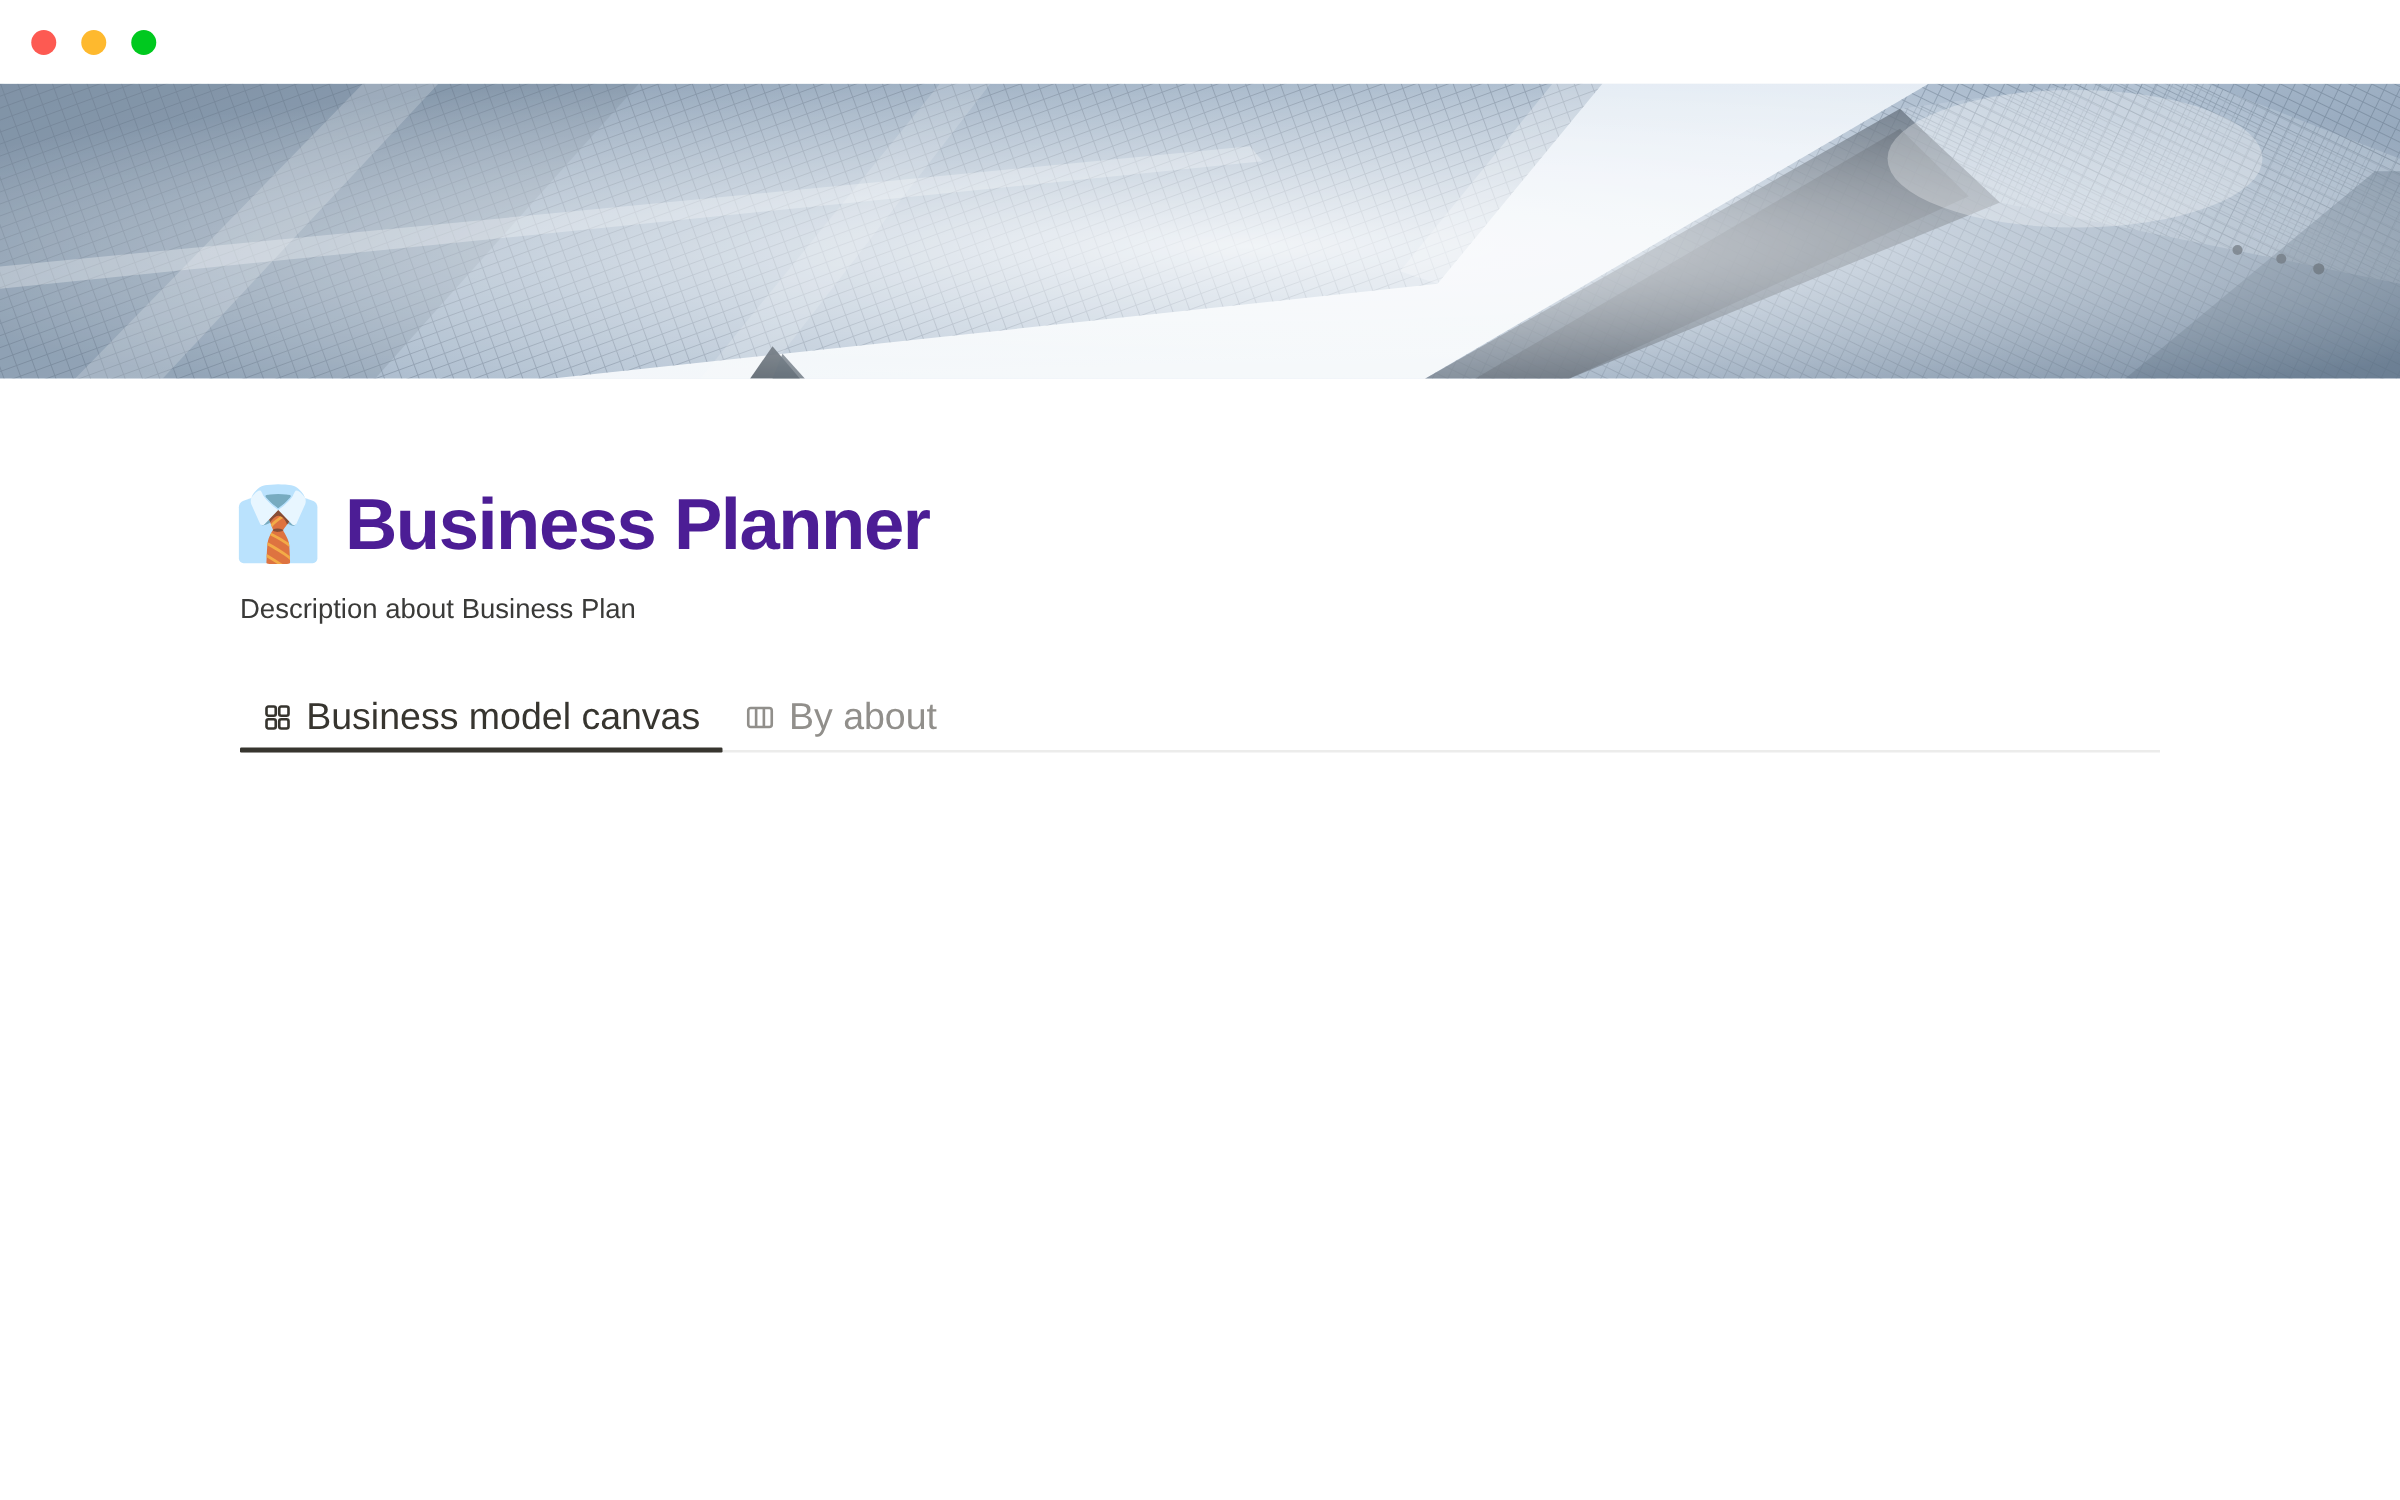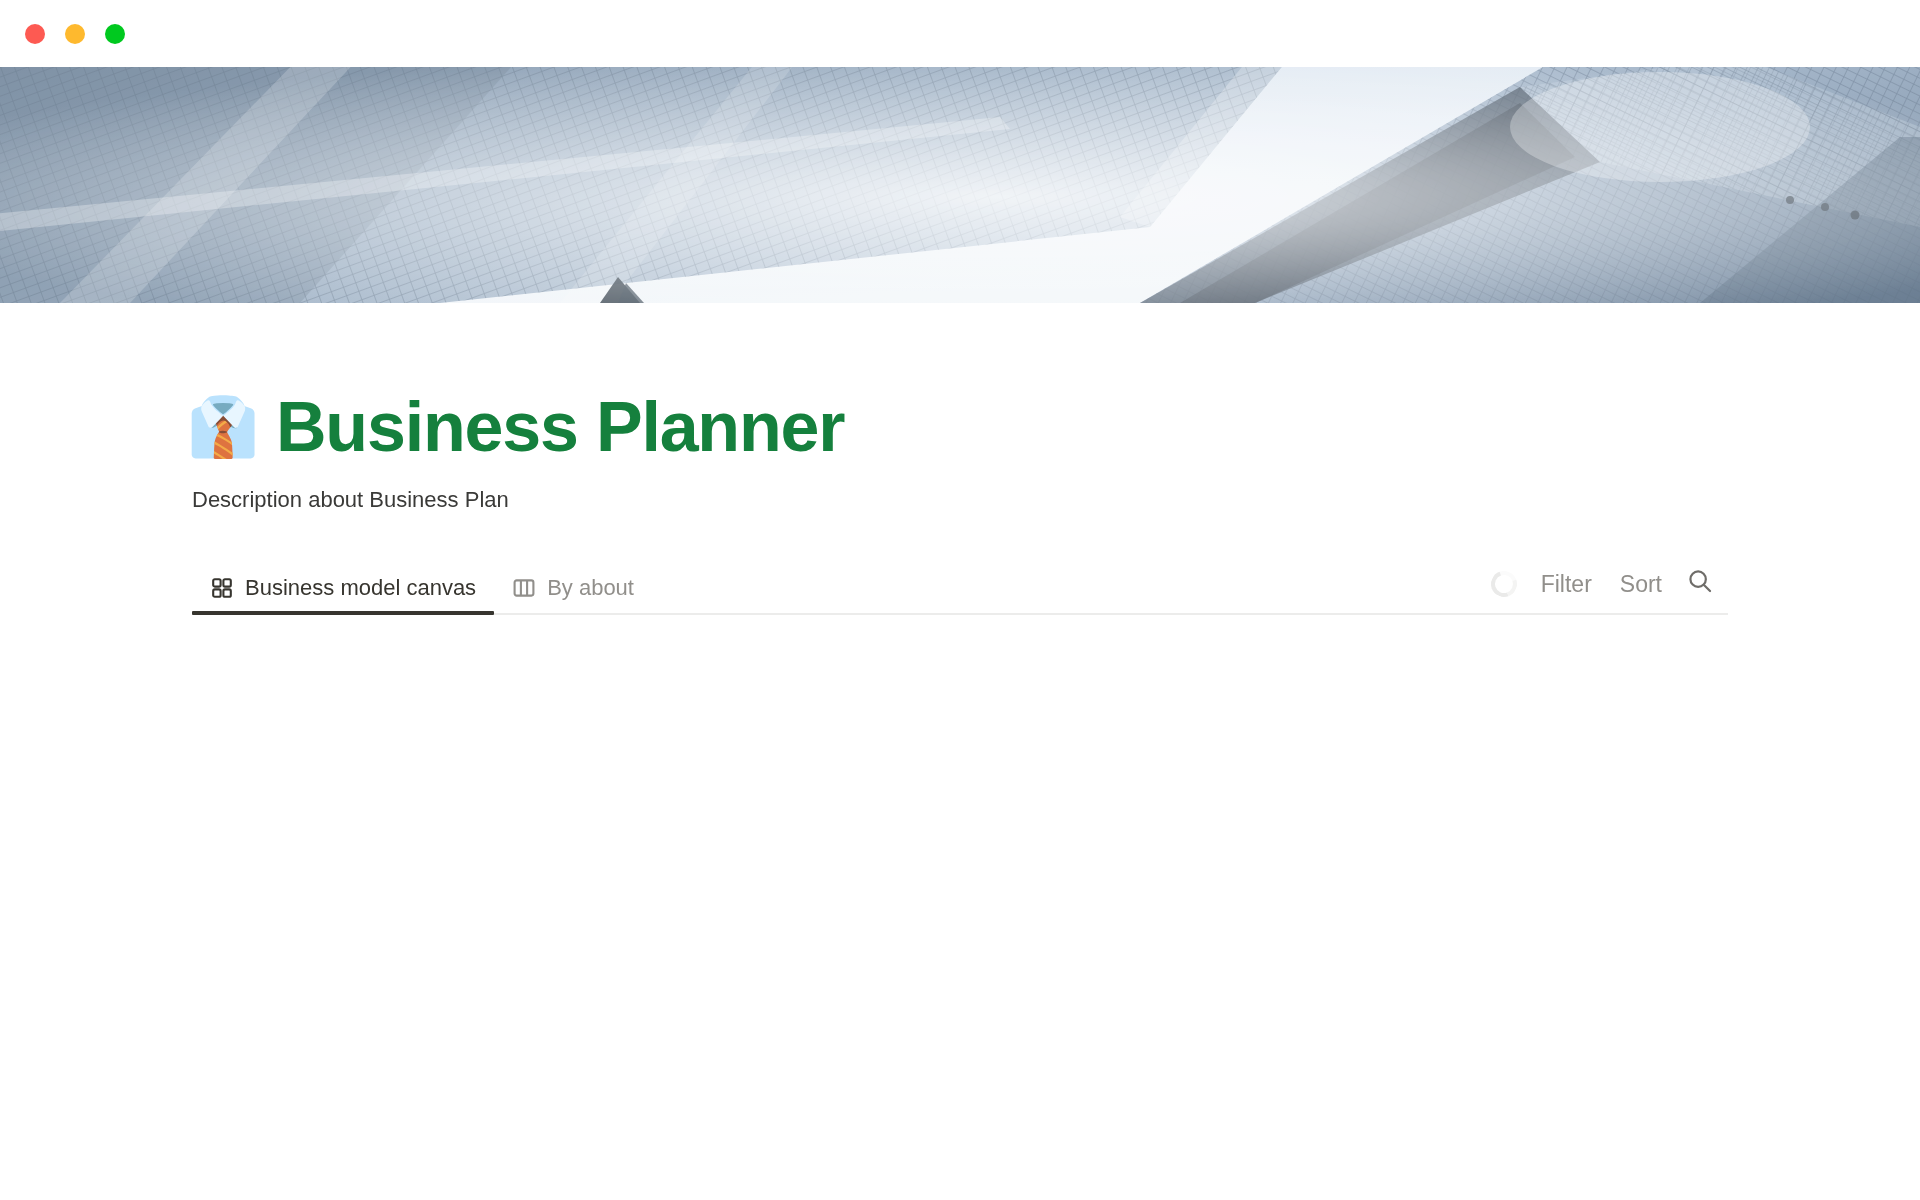--- a/index.html
+++ b/index.html
@@ -83,23 +83,23 @@
     font-size:58px;
     line-height:1;
     width:62px;
     height:62px;
     display:flex;
     align-items:center;
     justify-content:center;
     flex:0 0 auto;
   }
   .page-title {
-    font-size:70px;
+    font-size:58px;
     font-weight:bold;
-    color:#15803d;
+    color:#4c1d95;
     letter-spacing:-1.2px;
     line-height:1.12;
     white-space:nowrap;
   }
 
   .page-description {
     margin-top:19px;
     font-size:22px;
     color:#3a3a38;
     line-height:1.4;
@@ -131,21 +131,21 @@
     z-index:2;
   }
   .view-tab {
     display:flex;
     align-items:center;
     gap:11px;
     height:55px;
     padding:0 18px 0 18px;
     cursor:pointer;
     position:relative;
-    font-size:22px;
+    font-size:30px;
     color:#918f8b;
     white-space:nowrap;
   }
   .view-tab .tab-label { line-height:1; }
   .view-tab.active { color:#37352f; }
   .view-tab.active::after {
     content:"";
     position:absolute;
     left:0; right:0;
     bottom:0;
@@ -327,40 +327,20 @@
               <svg width="24" height="24" viewBox="0 0 24 24" fill="none">
                 <rect x="2.6" y="4.4" width="18.8" height="15.2" rx="2" stroke="#918f8b" stroke-width="2.1"></rect>
                 <path d="M8.9 4.6 V19.4 M15.1 4.6 V19.4" stroke="#918f8b" stroke-width="2.1"></path>
               </svg>
             </span>
             <span class="tab-label">By about</span>
           </div>
 
         </div>
 
-        <div class="view-actions">
-
-          <div class="action-item action-icon">
-            <span class="spinner"></span>
-          </div>
-
-          <div class="action-item">Filter</div>
-
-          <div class="action-item">Sort</div>
-
-          <div class="action-item action-icon">
-            <span>
-              <svg width="28" height="28" viewBox="0 0 24 24" fill="none">
-                <circle cx="10.4" cy="10.4" r="6.6" stroke="#6f6d69" stroke-width="1.9"></circle>
-                <path d="M15.4 15.4 L20.6 20.6" stroke="#6f6d69" stroke-width="1.9" stroke-linecap="round"></path>
-              </svg>
-            </span>
-          </div>
-
-        </div>
       </div>
 
       <div class="collection-body"></div>
 
     </div>
   </div>
 
 </div>
 
 </body></html>

